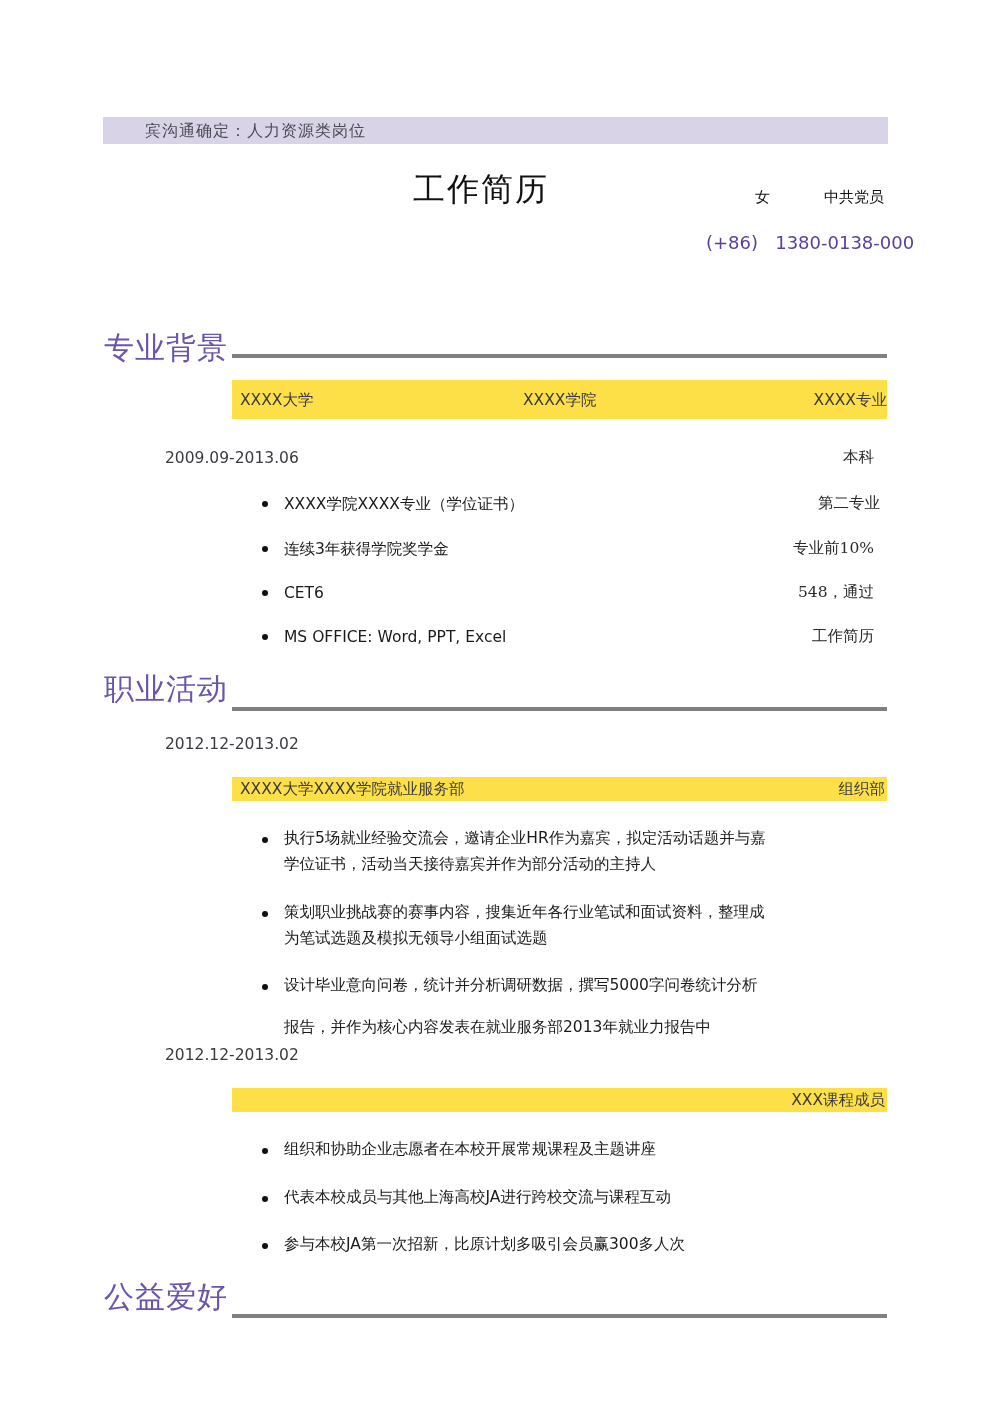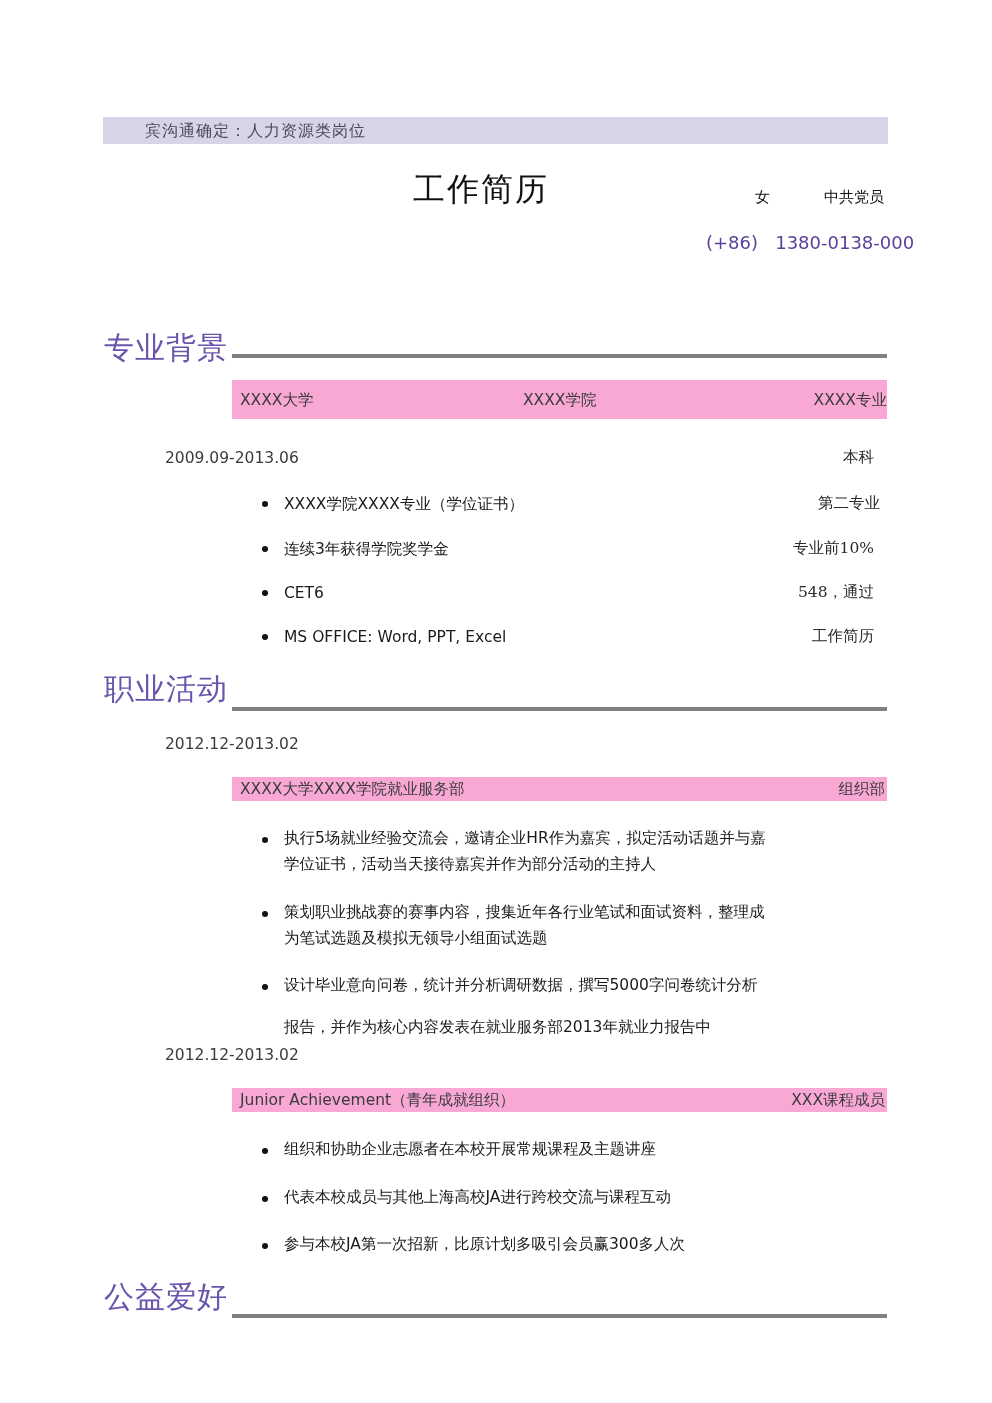--- a/index.html
+++ b/index.html
@@ -13,21 +13,21 @@
     .target-text { left: 145px; top: 121px; font-size: 16px; color: #4a4a55; letter-spacing: 1px; }
 
     .title { left: 413px; top: 168px; font-size: 32px; color: #111; letter-spacing: 2px; }
     .gender { left: 755px; top: 188px; font-size: 15px; color: #111; }
     .party { left: 824px; top: 188px; font-size: 15px; color: #111; }
     .phone { left: 706px; top: 232px; font-size: 18px; color: #5b3f9a; white-space: pre; }
 
     .sec-title { left: 104px; font-size: 30px; color: #6a55ac; letter-spacing: 1px; }
     .sec-rule { left: 232px; width: 655px; height: 4px; background: #808080; }
 
-    .hbar { left: 232px; width: 655px; background: #f9a8d4; }
+    .hbar { left: 232px; width: 655px; background: #fde047; }
     .hbar-text { font-size: 15.5px; color: #3a3a40; position: absolute; top: 50%; transform: translateY(-50%); white-space: nowrap; }
 
     .date { left: 165px; font-size: 15.5px; color: #3a3a40; }
     .right-val { font-size: 15.5px; color: #2a2a2a; white-space: nowrap; }
     .dot { position: absolute; left: 262px; width: 6px; height: 6px; border-radius: 50%; background: #111; }
     .btext { position: absolute; left: 284px; font-size: 15.5px; color: #1a1a1a; line-height: 26px; white-space: nowrap; }
   </style>
 </head>
 <body>
 
@@ -96,21 +96,20 @@
   </div>
   <div>
     <span class="dot" style="top:984px;"></span>
     <span class="btext" style="top:972px;">设计毕业意向问卷，统计并分析调研数据，撰写5000字问卷统计分析</span>
     <span class="btext" style="top:998px;margin-top:16px;">报告，并作为核心内容发表在就业服务部2013年就业力报告中</span>
   </div>
 </div>
 
 <div class="abs date sans" style="top:1046px;">2012.12-2013.02</div>
 <div class="abs hbar" style="top:1088px;height:24px;">
-  <span class="hbar-text" style="left:8px;">Junior Achievement（青年成就组织）</span>
   <span class="hbar-text" style="right:2px;">XXX课程成员</span>
 </div>
 
 <div>
   <div>
     <span class="dot" style="top:1148px;"></span>
     <span class="btext" style="top:1136px;">组织和协助企业志愿者在本校开展常规课程及主题讲座</span>
   </div>
   <div>
     <span class="dot" style="top:1196px;"></span>

